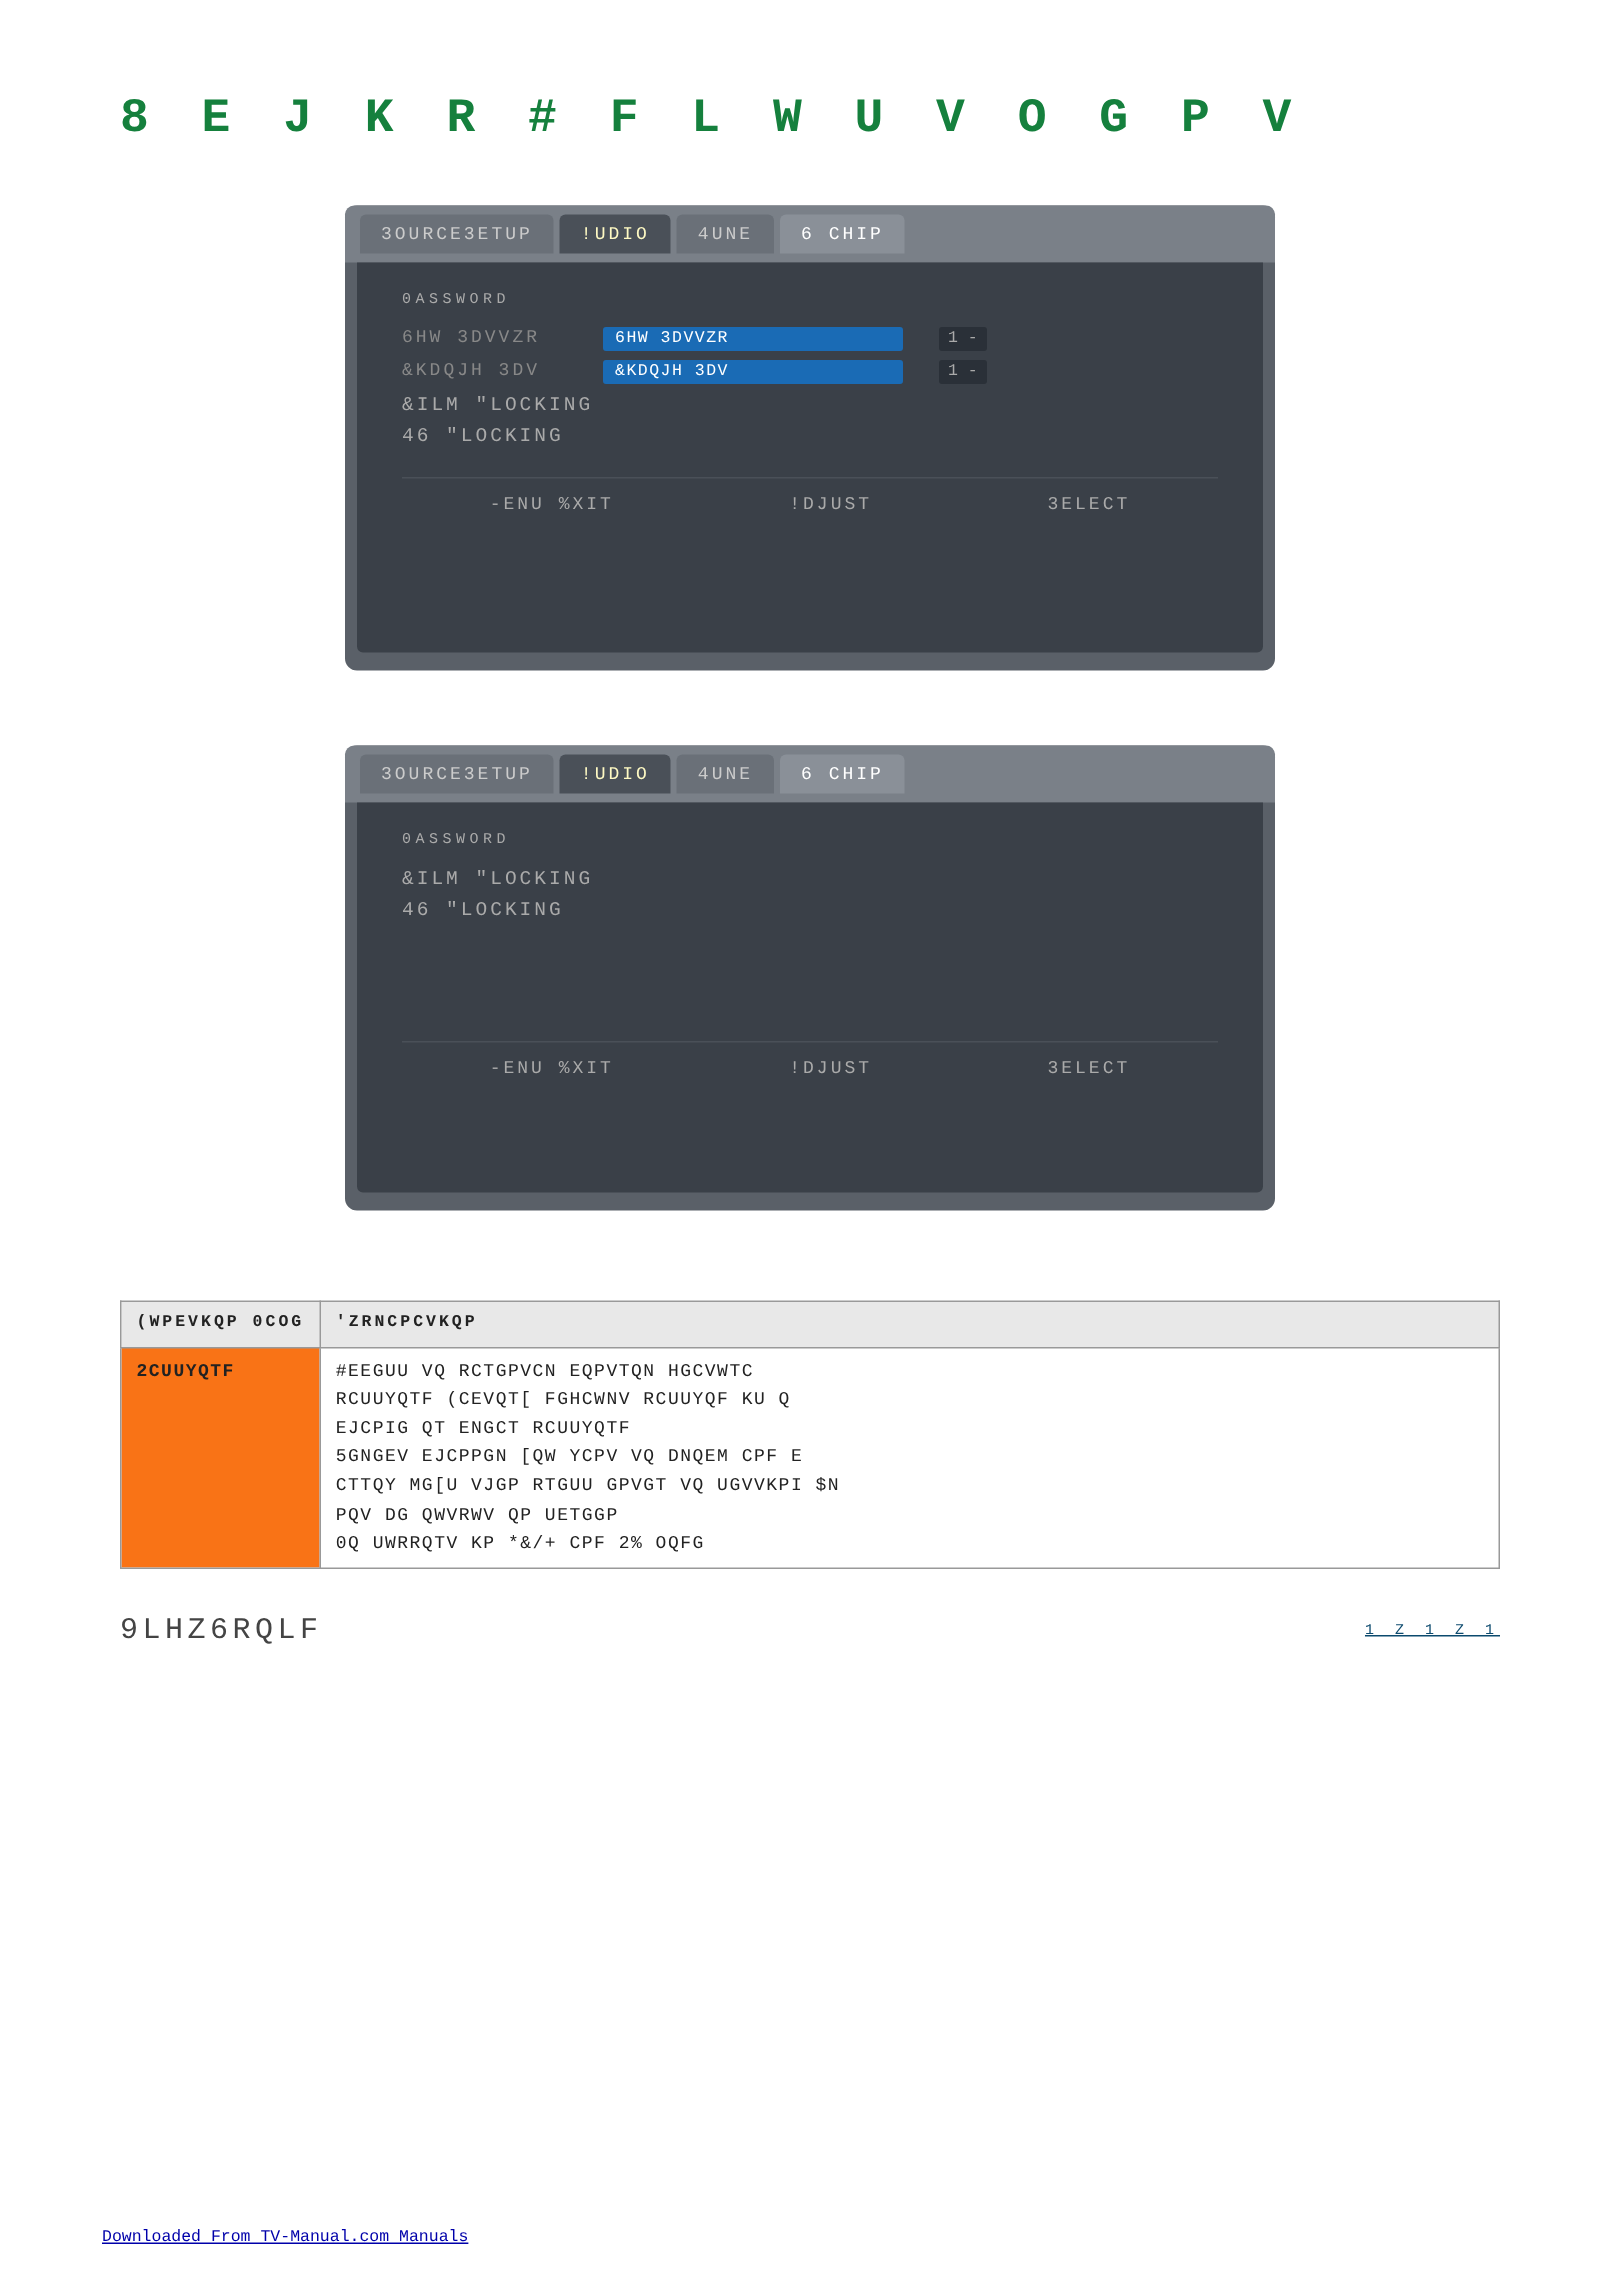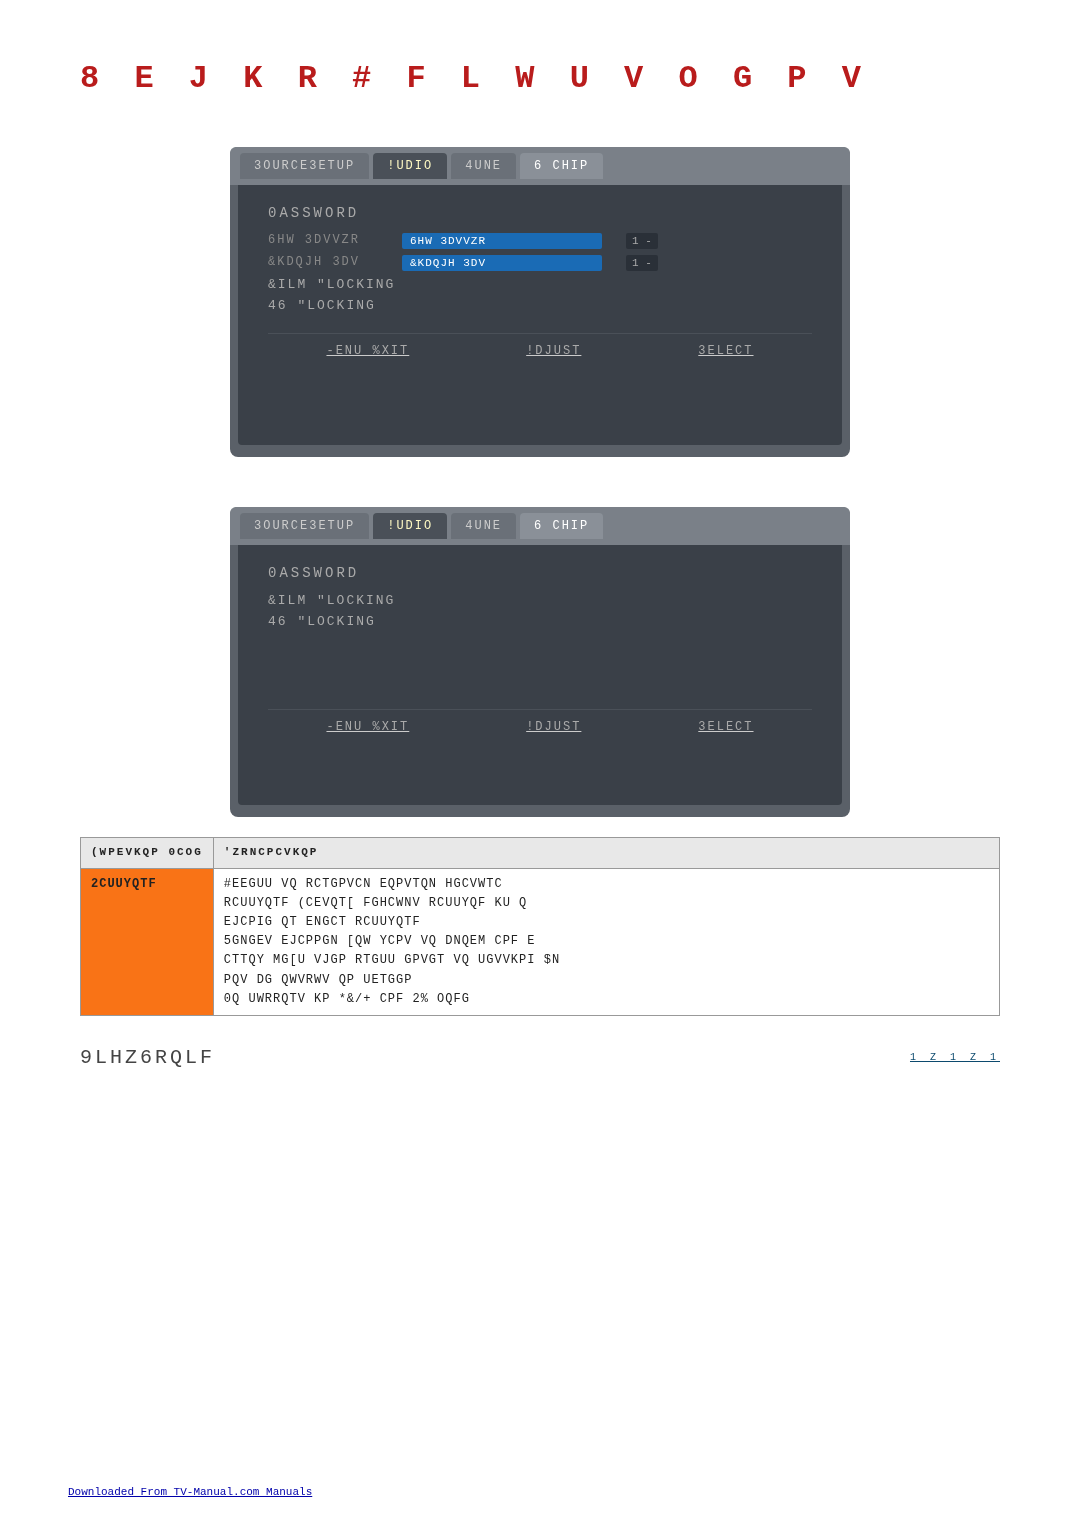--- a/index.html
+++ b/index.html
@@ -10,30 +10,30 @@
       min-height: 1528px;
       position: relative;
       padding: 60px 80px 60px 80px;
       color: #2a2a2a;
     }
 
     .page-title {
       font-size: 32px;
       letter-spacing: 8px;
       font-weight: bold;
-      margin-bottom: 50px;
-      color: #b91c1c;
+      margin-bottom: 40px;
+      color: #15803d;
     }
 
     .screen-container {
       display: flex;
       flex-direction: column;
       align-items: center;
       gap: 50px;
-      margin-bottom: 20px;
+      margin-bottom: 60px;
     }
 
     .tv-screen {
       width: 620px;
       background: #5a6068;
       border-radius: 8px;
       padding: 0 0 12px 0;
       position: relative;
     }
 
@@ -70,21 +70,21 @@
     .screen-content {
       background: #3a4048;
       margin: 0 8px;
       padding: 20px 30px 10px 30px;
       border-radius: 0 0 4px 4px;
       min-height: 260px;
       color: #cccccc;
     }
 
     .section-title {
-      font-size: 14px;
+      font-size: 10px;
       letter-spacing: 3px;
       color: #aaaaaa;
       margin-bottom: 12px;
     }
 
     .password-row {
       display: flex;
       margin-bottom: 6px;
       gap: 24px;
     }
@@ -153,21 +153,20 @@
       margin-bottom: 20px;
     }
 
     .bottom-bar {
       display: flex;
       justify-content: space-around;
       align-items: center;
       margin-top: 15px;
       padding-top: 10px;
       border-top: 1px solid #4a5058;
-      text-decoration: underline;
     }
 
     .bottom-btn {
       font-size: 12px;
       letter-spacing: 2px;
       color: #aaaaaa;
       cursor: pointer;
     }
 
     

